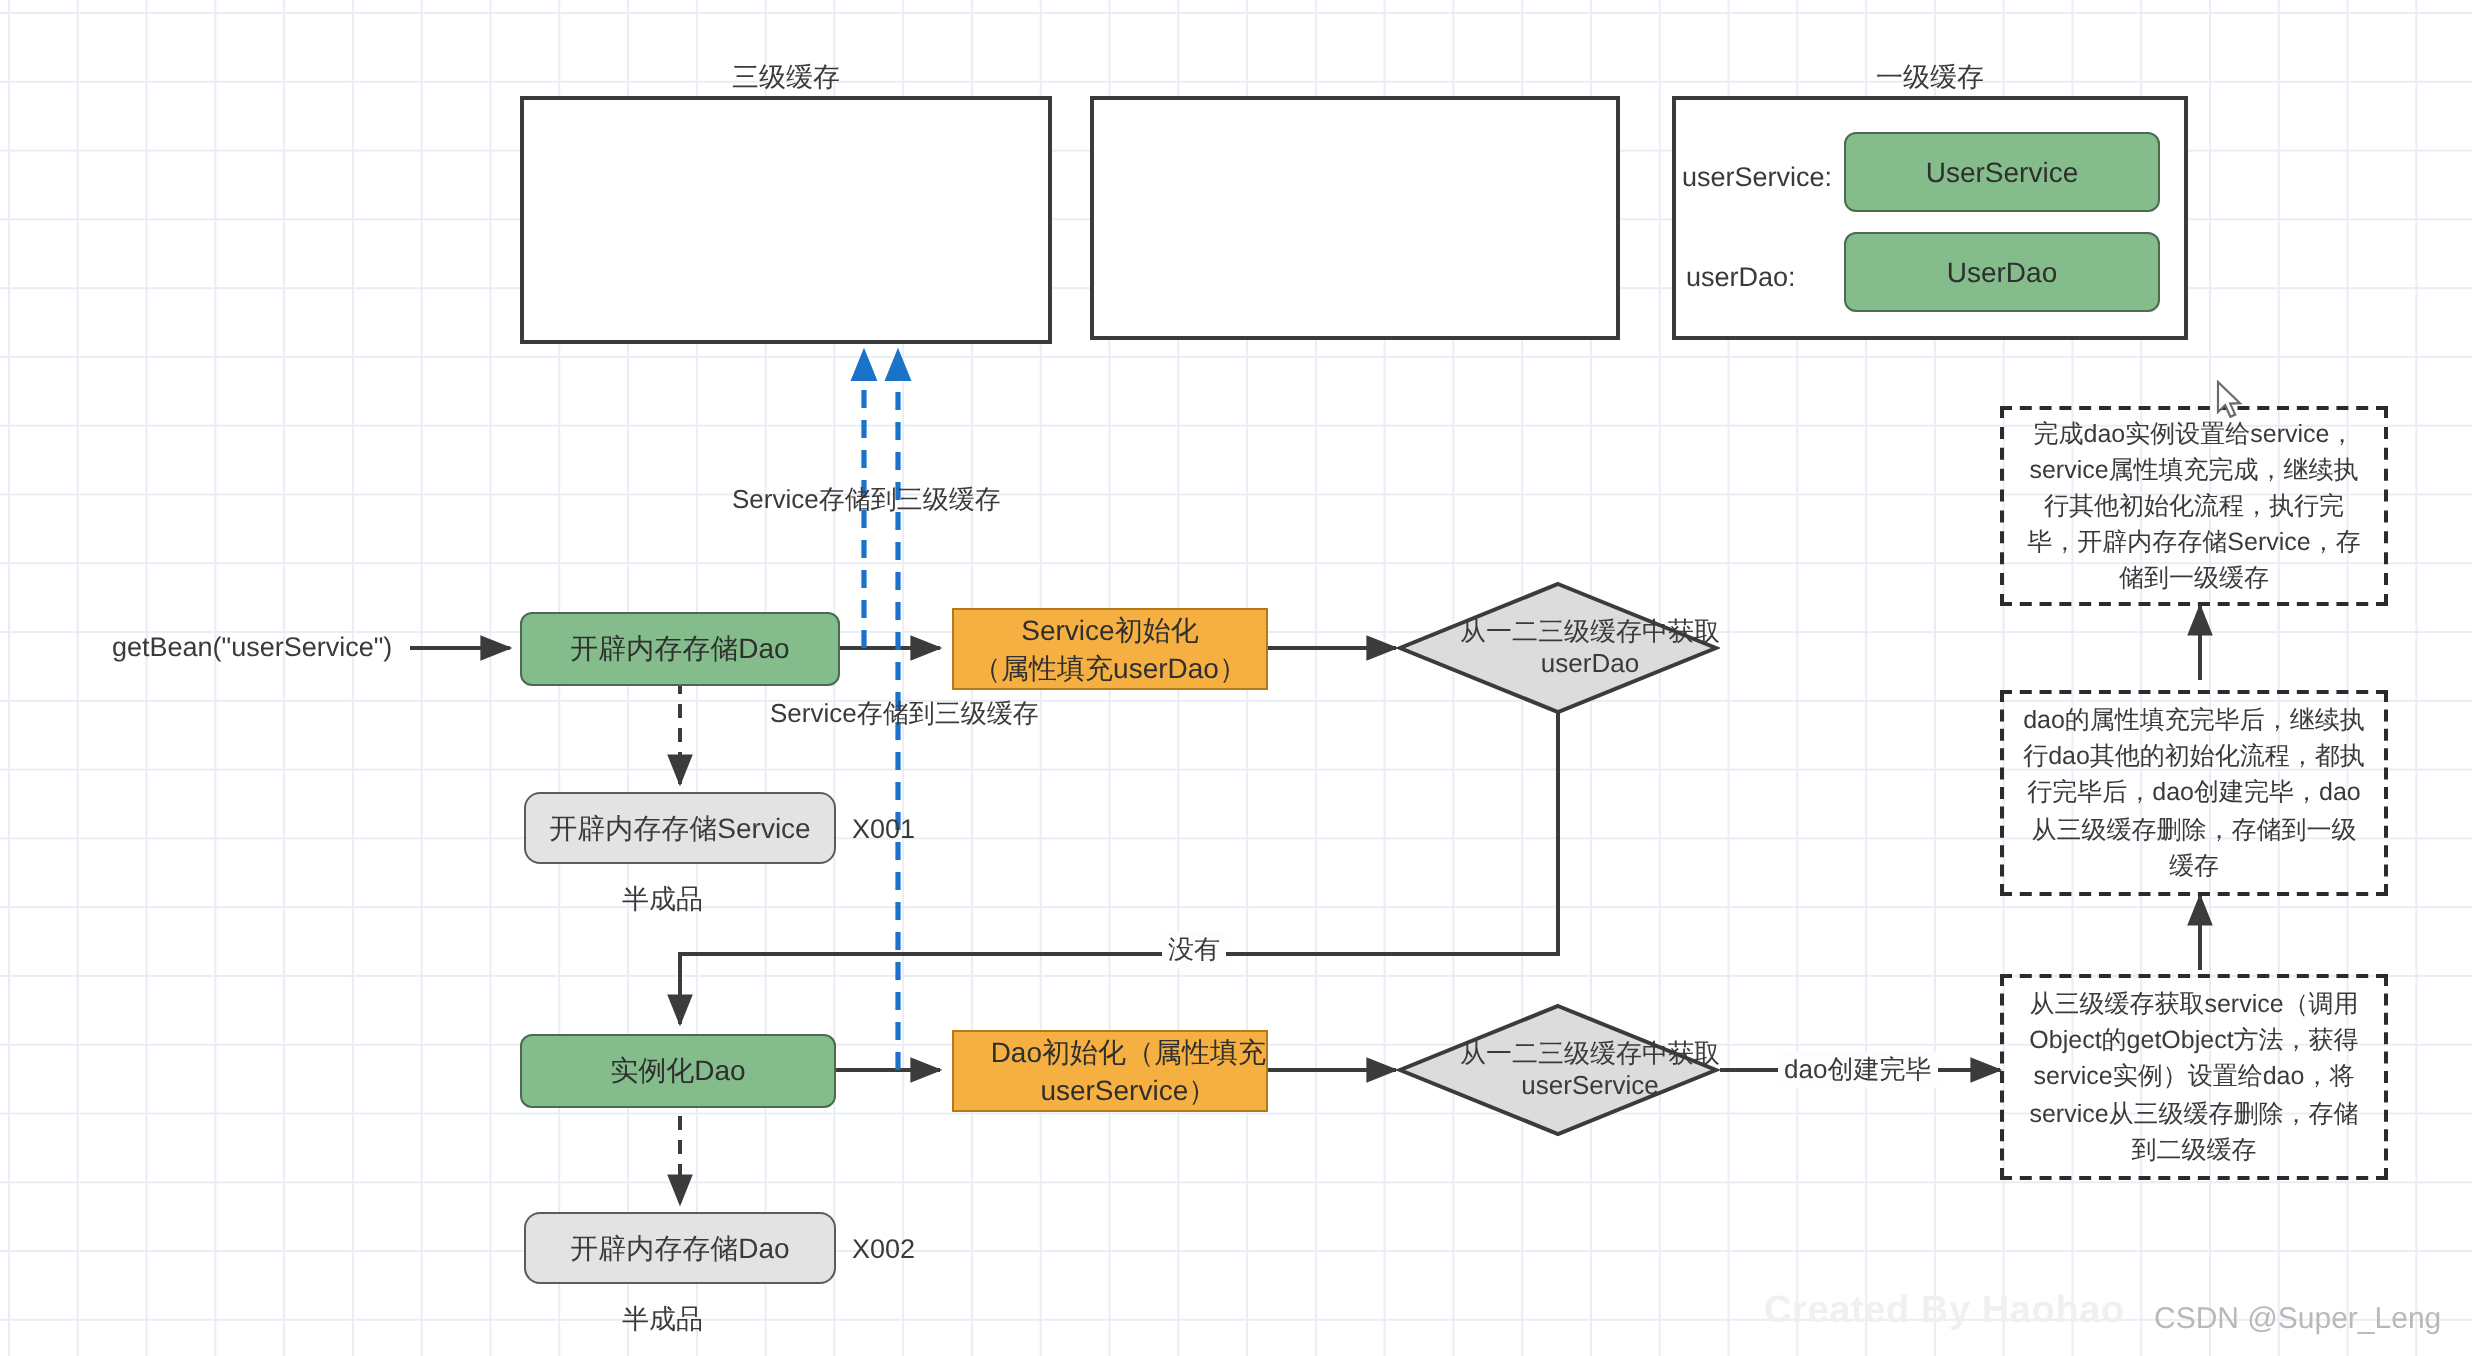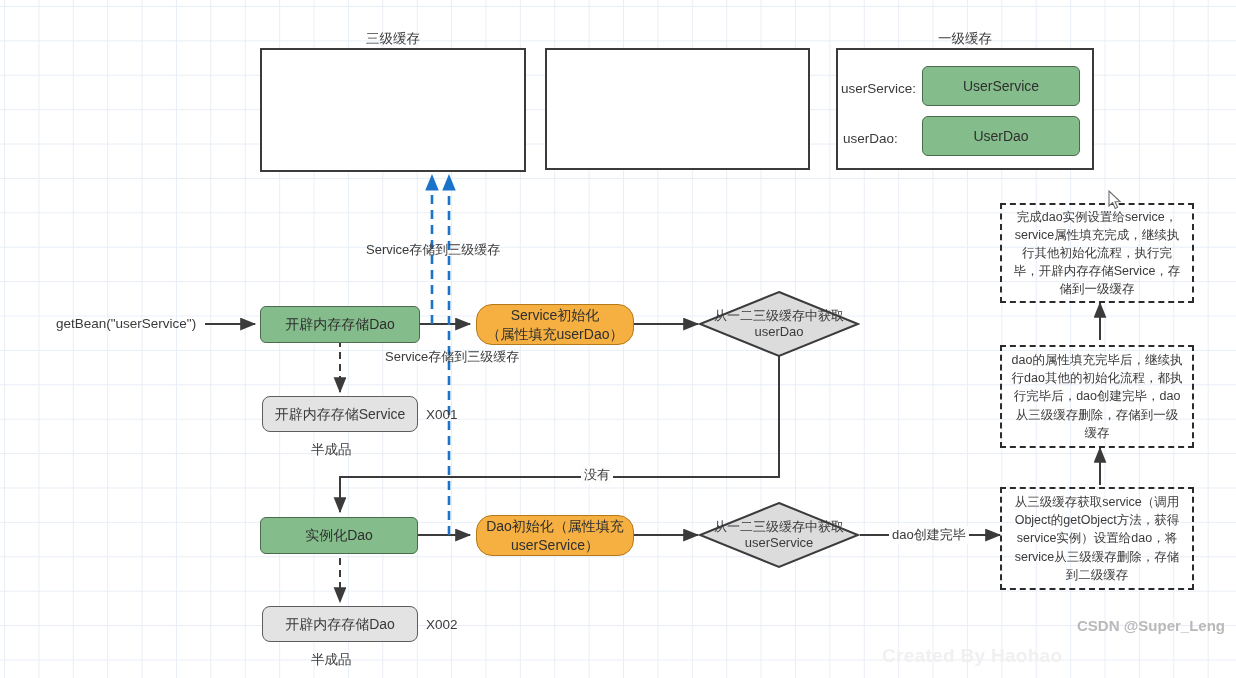--- a/index.html
+++ b/index.html
@@ -53,41 +53,41 @@
     background: #84bd8b;
     border: 1.6px solid #4a6b4e;
     border-radius: 6px;
     font-size: 14px;
     color: #2f2f2f;
   }
   
   .orange {
     background: #f5b041;
     border: 1.6px solid #b5791a;
-    border-radius: 16px;
+    border-radius: 0;
     font-size: 14px;
     color: #2f2f2f;
   }
   
   .grey {
     background: #e3e3e3;
     border: 1.6px solid #5c5c5c;
     border-radius: 8px;
     font-size: 14px;
     color: #3a3a3a;
   }
 
   
   .diamond-wrap {
     position: absolute;
   }
   .diamond-wrap svg { display: block; }
   .diamond-label {
     position: absolute;
-    left: 0; top: 0;
+    left: 16px; top: 0;
     width: 100%; height: 100%;
     display: flex;
     align-items: center;
     justify-content: center;
     text-align: center;
     font-size: 13px;
     line-height: 1.25;
     color: #3a3a3a;
     pointer-events: none;
   }
@@ -221,21 +221,21 @@
   <div class="txt" style="left:426px; top:407px;">X001</div>
   <div class="txt" style="left:311px; top:441px;">半成品</div>
 
   <div class="txt small" style="left:366px; top:241px;">Service存储到三级缓存</div>
   <div class="txt small" style="left:385px; top:348px;">Service存储到三级缓存</div>
 
   <div class="txt small" style="left:581px; top:466px; background:#fdfdfd; padding:0 3px;">没有</div>
 
   <div class="node green" style="left:260px; top:517px; width:158px; height:37px;">实例化Dao</div>
 
-  <div class="node orange" style="left:476px; top:515px; width:158px; height:41px;">
+  <div class="node orange" style="left:476px; top:515px; width:158px; height:41px;justify-content:flex-end;">
     <span style="white-space:pre-line;">Dao初始化（属性填充
 userService）</span>
   </div>
 
   <div class="diamond-wrap" style="left:698px; top:501px; width:162px; height:68px;">
     <svg width="162" height="68" viewBox="0 0 162 68">
       <polygon points="81,2 160,34 81,66 2,34" fill="#dcdcdc" stroke="#3b3b3b" stroke-width="2"></polygon>
     </svg>
     <div class="diamond-label" style="white-space:pre-line;">从一二三级缓存中获取
 userService</div>
@@ -245,21 +245,21 @@
 
   <div class="node grey" style="left:262px; top:606px; width:156px; height:36px;">开辟内存存储Dao</div>
   <div class="txt" style="left:426px; top:617px;">X002</div>
   <div class="txt" style="left:311px; top:651px;">半成品</div>
 
   <div class="note" style="left:1000px; top:203px; width:194px; height:100px;">完成dao实例设置给service，service属性填充完成，继续执行其他初始化流程，执行完毕，开辟内存存储Service，存储到一级缓存</div>
   <div class="note" style="left:1000px; top:487px; width:194px; height:103px;">从三级缓存获取service（调用Object的getObject方法，获得service实例）设置给dao，将service从三级缓存删除，存储到二级缓存</div>
   <div class="note" style="left:1000px; top:345px; width:194px; height:103px;">dao的属性填充完毕后，继续执行dao其他的初始化流程，都执行完毕后，dao创建完毕，dao从三级缓存删除，存储到一级缓存</div>
 
   <div class="wm-haohao" style="left:882px; top:645px;">Created By Haohao</div>
-  <div class="wm-csdn" style="left:1077px; top:617px;font-weight:bold;">CSDN @Super_Leng</div>
+  <div class="wm-csdn" style="left:1077px; top:651px;">CSDN @Super_Leng</div>
 
   <div class="cursor" style="left:1108px; top:190px;">
     <svg width="14" height="20" viewBox="0 0 14 20">
       <path d="M1,1 L1,16 L4.6,12.6 L7.2,18.4 L9.6,17.3 L7.1,11.8 L12,11.6 z" fill="#ffffff" stroke="#6b6b6b" stroke-width="1.1"></path>
     </svg>
   </div>
 
 </div>
 
 </body></html>

